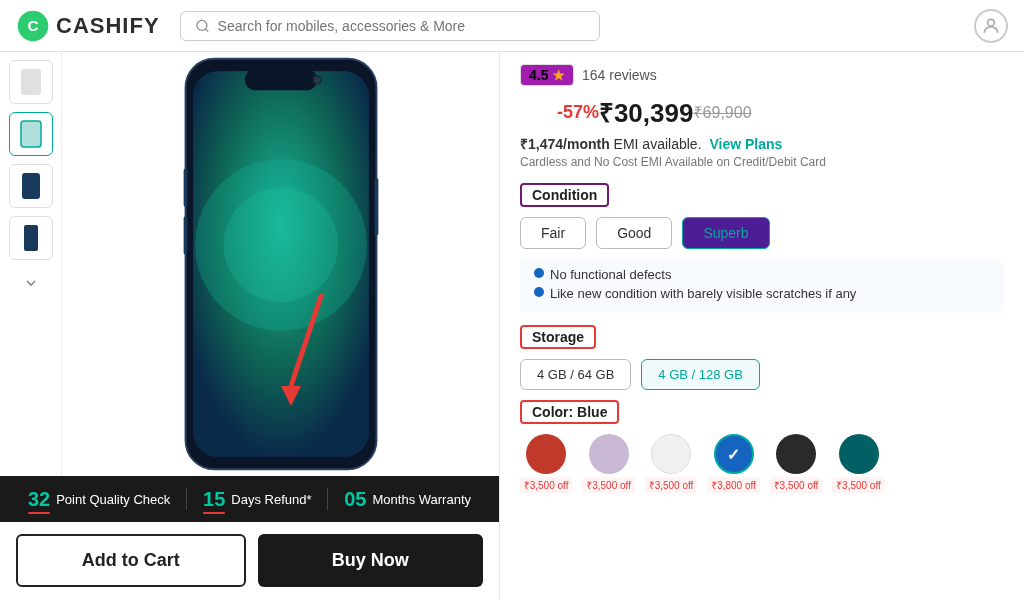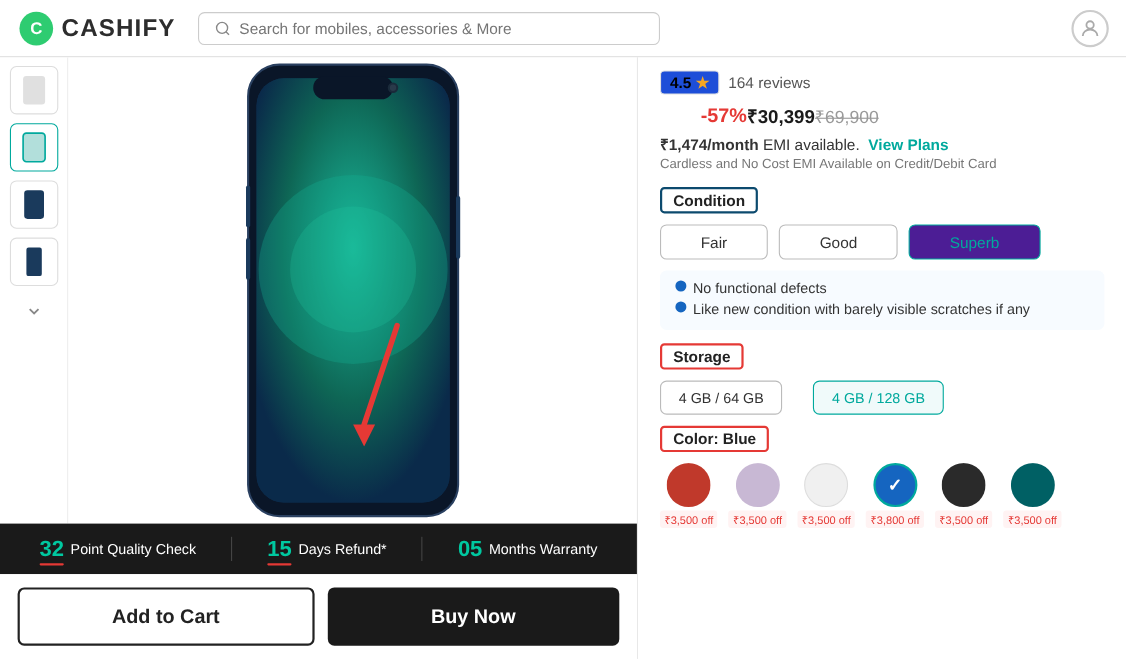--- a/index.html
+++ b/index.html
@@ -65,21 +65,21 @@
     }
 
     
     .main {
       display: flex;
       height: calc(599px - 52px);
     }
 
     
     .product-left {
-      width: 580px;
+      width: 500px;
       display: flex;
       flex-direction: column;
       border-right: 1px solid #e8e8e8;
       position: relative;
     }
     .image-area {
       display: flex;
       flex: 1;
       overflow: hidden;
     }
@@ -203,21 +203,21 @@
       padding: 12px 20px;
       overflow-y: auto;
     }
     .rating-row {
       display: flex;
       align-items: center;
       gap: 8px;
       margin-bottom: 8px;
     }
     .rating-badge {
-      background: #1d4ed8;
+      background: #a21caf;
       border: 1px solid #e0e0e0;
       border-radius: 4px;
       padding: 2px 8px;
       font-size: 14px;
       font-weight: 600;
       display: flex;
       align-items: center;
       gap: 4px;
     }
     .star { color: #f5a623; }
@@ -229,21 +229,21 @@
       margin-bottom: 4px;
       margin-left: 37px;
     }
     .discount-pct {
       color: #e53935;
       font-size: 18px;
       font-weight: 700;
     }
     .current-price {
       color: #1a1a1a;
-      font-size: 17px;
+      font-size: 26px;
       font-weight: 800;
     }
     .original-price {
       color: #999;
       font-size: 16px;
       text-decoration: line-through;
     }
 
     .emi-row {
       font-size: 14px;
@@ -253,37 +253,37 @@
     .emi-amount { font-weight: 700; }
     .view-plans { color: #00a99d; font-weight: 600; cursor: pointer; margin-left: 4px; }
     .emi-note {
       font-size: 12px;
       color: #777;
       margin-bottom: 14px;
     }
 
     .condition-label {
       display: inline-block;
-      border: 2px solid #0c4a6e;
+      border: 2px solid #701a75;
       border-radius: 4px;
       padding: 2px 10px;
       font-size: 14px;
       font-weight: 700;
       color: #222;
       margin-bottom: 10px;
     }
     .condition-buttons {
       display: flex;
       gap: 10px;
       margin-bottom: 10px;
     }
     .cond-btn {
       border: 1.5px solid #bbb;
       border-radius: 6px;
-      padding: 7px 36px;
+      padding: 7px 20px;
       font-size: 14px;
       background: #fff;
       cursor: pointer;
       color: #333;
     }
     .cond-btn.selected {
       border-color: #00a99d;
       color: #00a99d;
       background: #4c1d95;
     }
@@ -315,21 +315,21 @@
       border: 2px solid #e53935;
       border-radius: 4px;
       padding: 2px 10px;
       font-size: 14px;
       font-weight: 700;
       color: #222;
       margin-bottom: 10px;
     }
     .storage-buttons {
       display: flex;
-      gap: 28px;
+      gap: 10px;
       margin-bottom: 10px;
     }
     .stor-btn {
       border: 1.5px solid #bbb;
       border-radius: 6px;
       padding: 7px 16px;
       font-size: 13px;
       background: #fff;
       cursor: pointer;
       color: #333;

